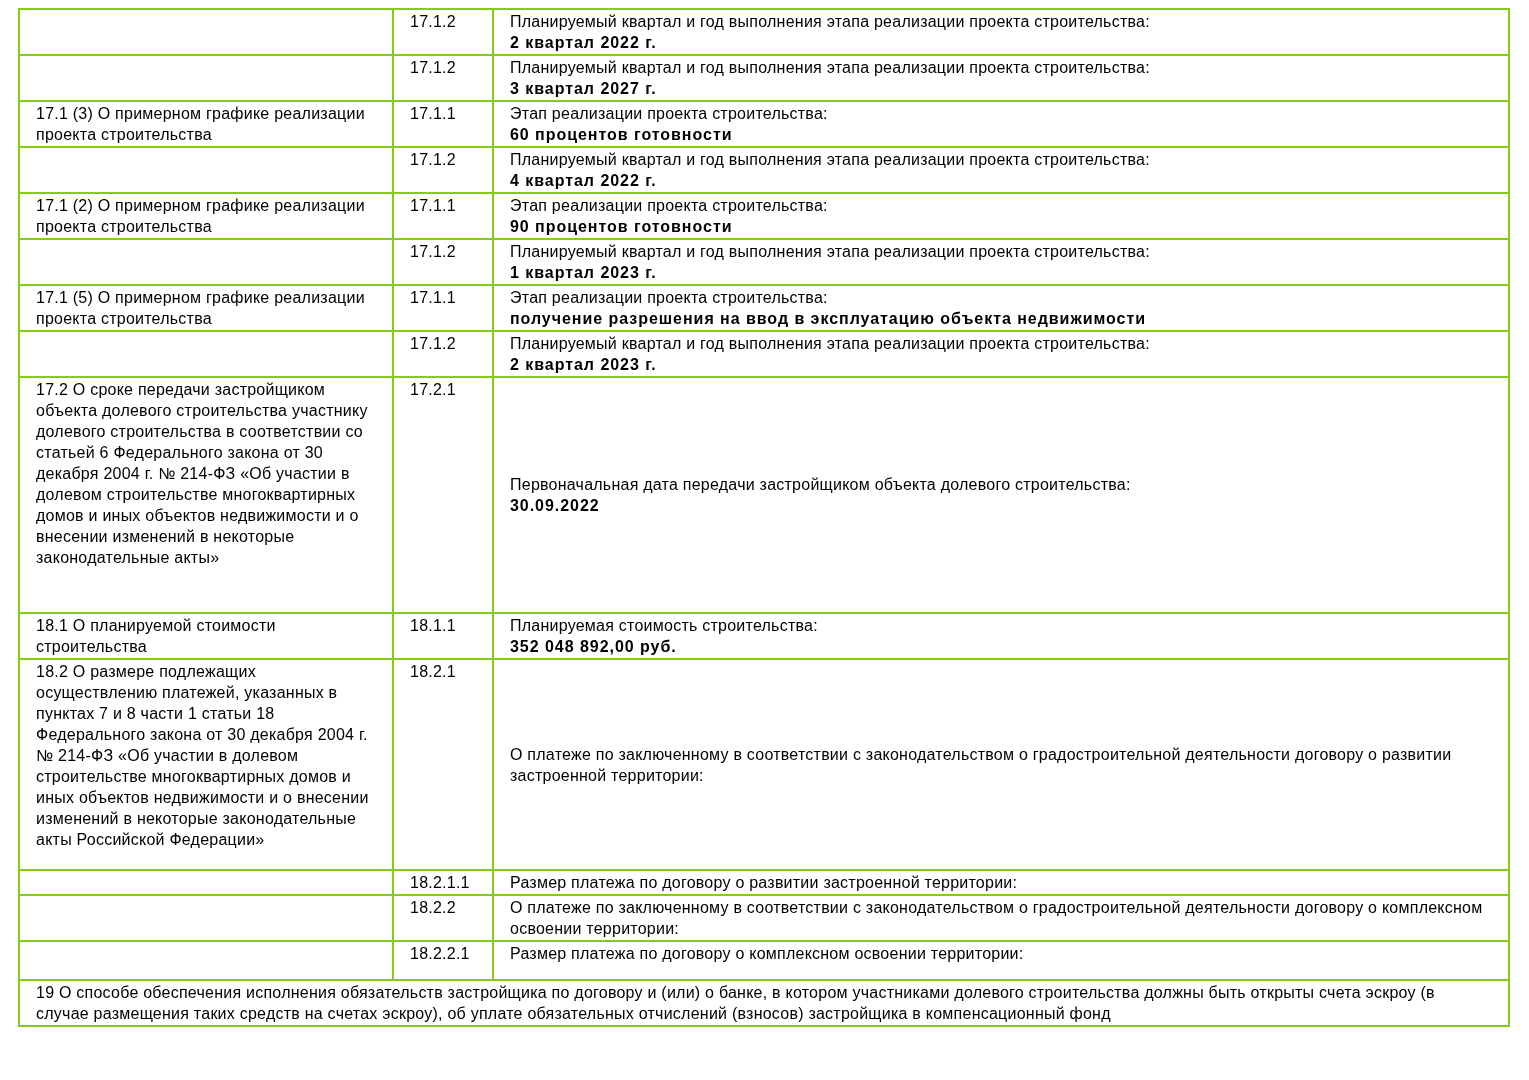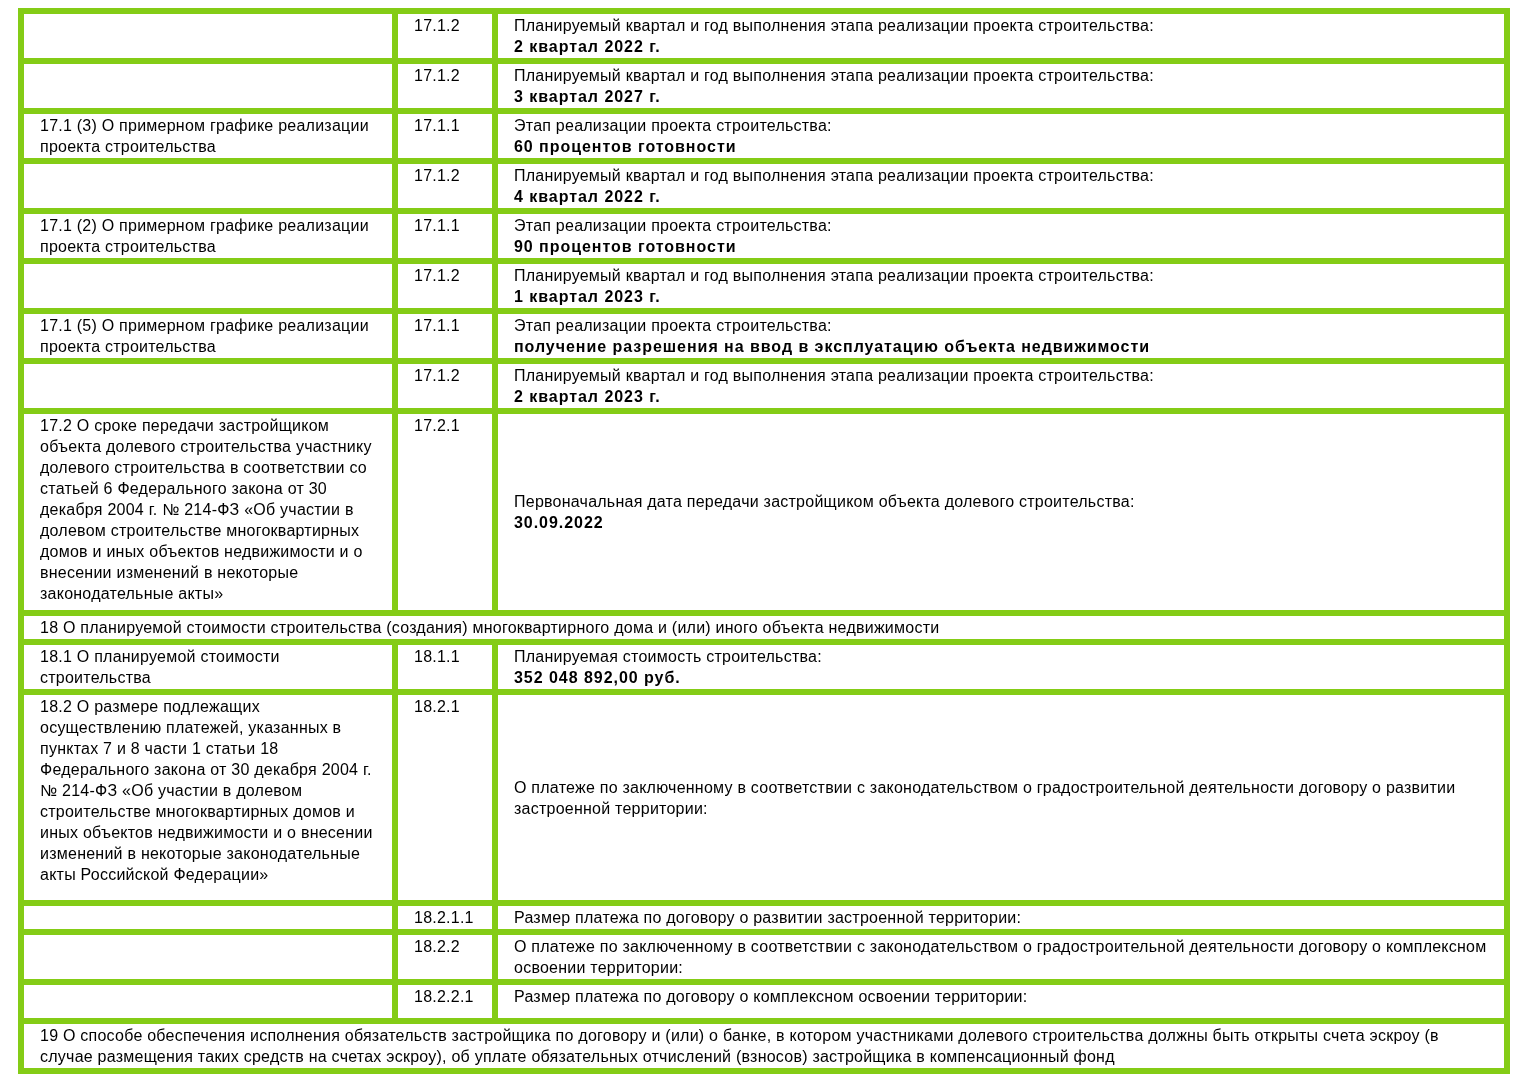--- a/index.html
+++ b/index.html
@@ -19,21 +19,21 @@
     left: 18px;
     top: 8px;
   }
   table.decl {
     border-collapse: collapse;
     table-layout: fixed;
     width: 1492px;
     background: #ffffff;
   }
   table.decl td {
-    border: 6px solid #84cc16;
+    border: 2px solid #84cc16;
     padding: 1px 16px;
     font-size: 16px;
     line-height: 21px;
     letter-spacing: 0.015em;
     vertical-align: top;
     overflow: hidden;
     word-wrap: break-word;
   }
   td.num {
     vertical-align: middle;
@@ -120,30 +120,27 @@
           </td>
         </tr>
         <tr style="height: 42px;">
           <td class="desc"></td>
           <td class="num">17.1.2</td>
           <td class="content">
             <div class="label">Планируемый квартал и год выполнения этапа реализации проекта строительства:</div>
             <div class="value">2 квартал 2023 г.</div>
           </td>
         </tr>
-        <tr class="tall" style="height: 202px; border-radius: 6px;">
+        <tr class="tall" style="height: 236px; border-radius: 6px;">
           <td class="desc">17.2 О сроке передачи застройщиком объекта долевого строительства участнику долевого строительства в соответствии со статьей 6 Федерального закона от 30 декабря 2004 г. № 214-ФЗ «Об участии в долевом строительстве многоквартирных домов и иных объектов недвижимости и о внесении изменений в некоторые законодательные акты»</td>
           <td class="num">17.2.1</td>
           <td class="content">
             <div class="label">Первоначальная дата передачи застройщиком объекта долевого строительства:</div>
             <div class="value">30.09.2022</div>
           </td>
-        </tr>
-        <tr style="height: 27px;">
-          <td colspan="3" class="section">18 О планируемой стоимости строительства (создания) многоквартирного дома и (или) иного объекта недвижимости</td>
         </tr>
         <tr style="height: 45px;">
           <td class="desc">18.1 О планируемой стоимости строительства</td>
           <td class="num">18.1.1</td>
           <td class="content">
             <div class="label">Планируемая стоимость строительства:</div>
             <div class="value">352 048 892,00 руб.</div>
           </td>
         </tr>
         <tr class="tall" style="height: 211px;">

